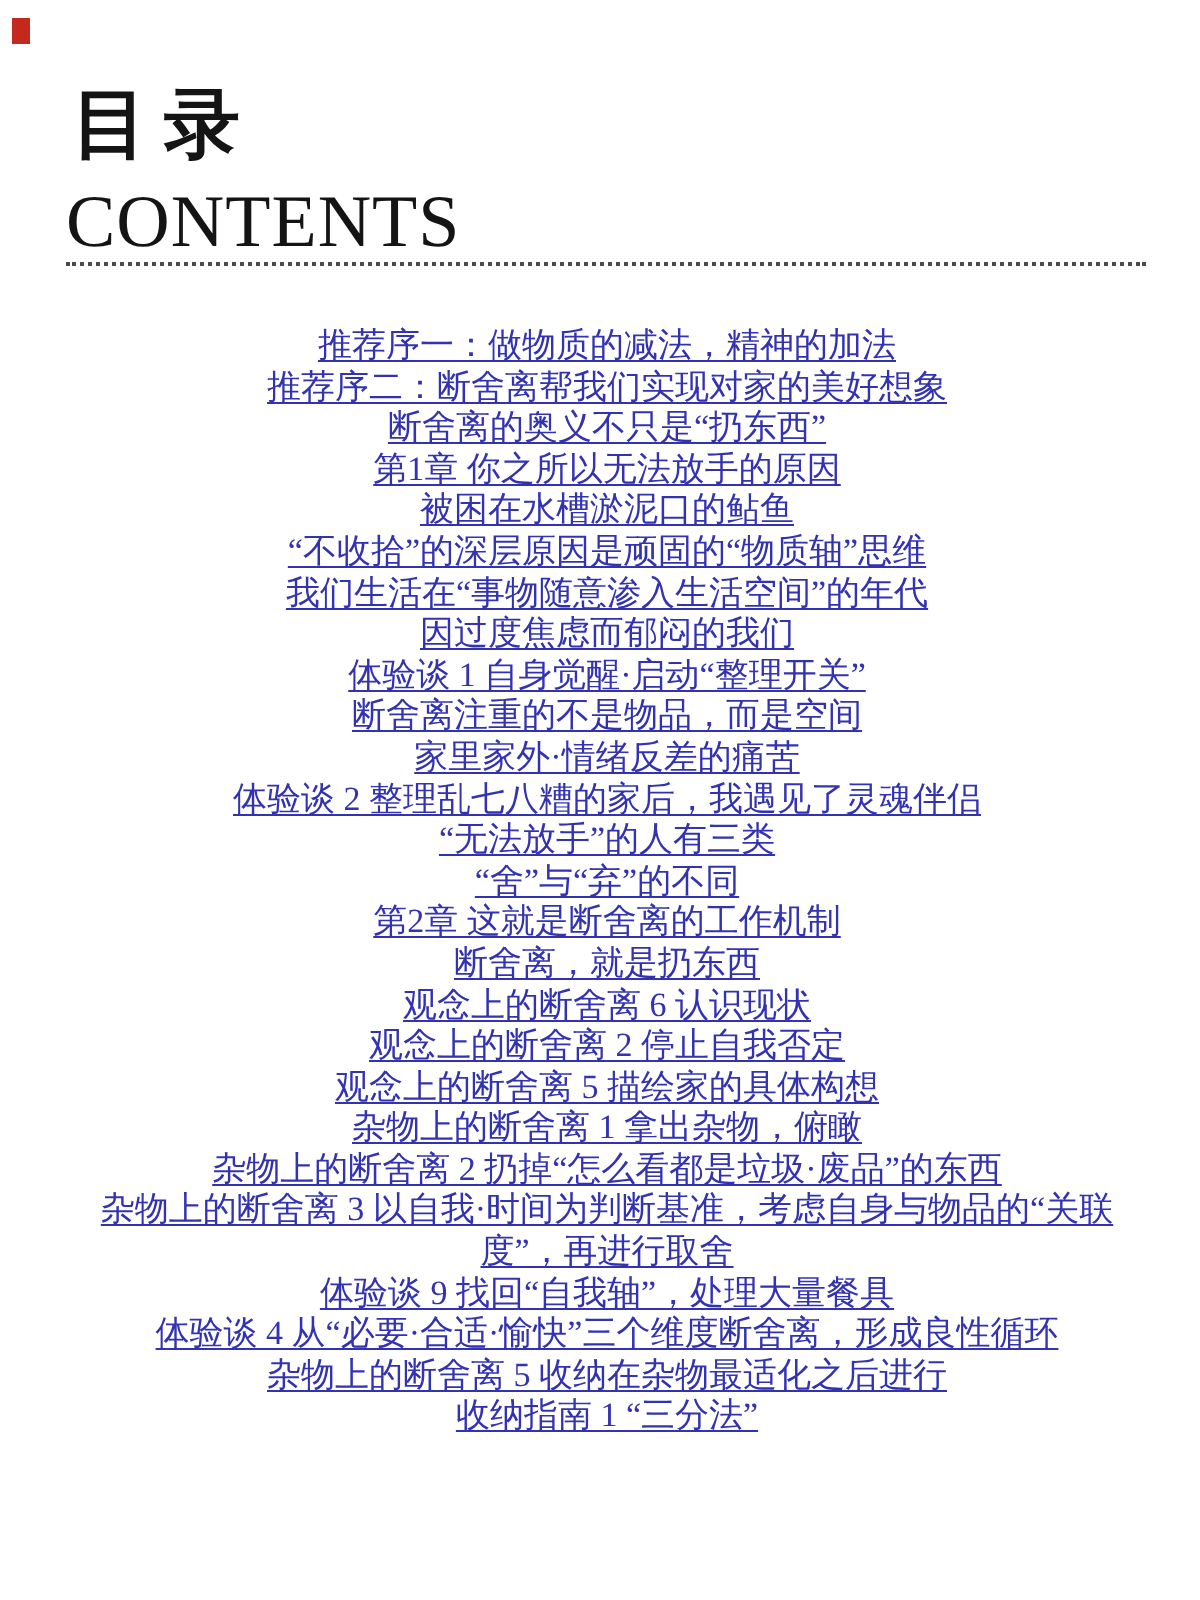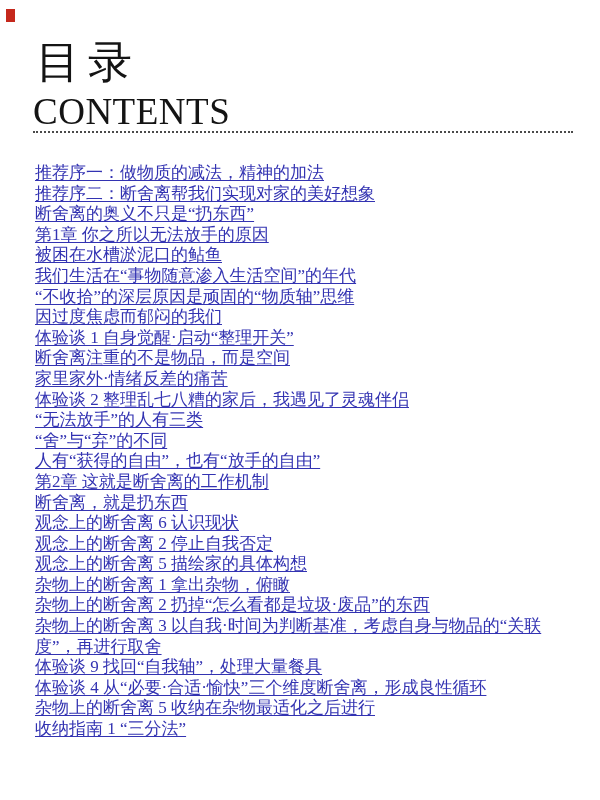--- a/index.html
+++ b/index.html
@@ -20,25 +20,25 @@
     left: 6px;
     top: 9px;
     width: 9px;
     height: 13px;
     background: #c5281c;
   }
   .title-cn {
     position: absolute;
     left: 36px;
     top: 40px;
-    font-size: 44px;
+    font-size: 38px;
     line-height: 46px;
     color: #141414;
     letter-spacing: 8px;
-    font-weight: 400;
+    font-weight: 700;
     white-space: nowrap;
   }
   .title-en {
     position: absolute;
     left: 33px;
     top: 92px;
     font-size: 37px;
     line-height: 40px;
     color: #141414;
     font-weight: 400;
@@ -63,49 +63,49 @@
     letter-spacing: 0;
   }
   .toc a {
     display: block;
     color: #3333b2;
     text-decoration: underline;
     text-decoration-color: #3333b2;
     text-underline-offset: 2px;
     cursor: pointer;
     word-break: break-all;
+    text-align: center;
   }
 </style>
 </head>
 <body>
 
 <div class="page">
 
   <span class="red-marker"></span>
 
   <div class="title-cn">目录</div>
   <div class="title-en">CONTENTS</div>
   <div class="dotted-rule"></div>
 
   <nav class="toc">
     <a>推荐序一：做物质的减法，精神的加法</a>
     <a>推荐序二：断舍离帮我们实现对家的美好想象</a>
     <a>断舍离的奥义不只是“扔东西”</a>
     <a>第1章 你之所以无法放手的原因</a>
     <a>被困在水槽淤泥口的鲇鱼</a>
+    <a>“不收拾”的深层原因是顽固的“物质轴”思维</a>
     <a>我们生活在“事物随意渗入生活空间”的年代</a>
-    <a>“不收拾”的深层原因是顽固的“物质轴”思维</a>
     <a>因过度焦虑而郁闷的我们</a>
     <a>体验谈 1 自身觉醒·启动“整理开关”</a>
     <a>断舍离注重的不是物品，而是空间</a>
     <a>家里家外·情绪反差的痛苦</a>
     <a>体验谈 2 整理乱七八糟的家后，我遇见了灵魂伴侣</a>
     <a>“无法放手”的人有三类</a>
     <a>“舍”与“弃”的不同</a>
-    <a>人有“获得的自由”，也有“放手的自由”</a>
     <a>第2章 这就是断舍离的工作机制</a>
     <a>断舍离，就是扔东西</a>
     <a>观念上的断舍离 6 认识现状</a>
     <a>观念上的断舍离 2 停止自我否定</a>
     <a>观念上的断舍离 5 描绘家的具体构想</a>
     <a>杂物上的断舍离 1 拿出杂物，俯瞰</a>
     <a>杂物上的断舍离 2 扔掉“怎么看都是垃圾·废品”的东西</a>
     <a>杂物上的断舍离 3 以自我·时间为判断基准，考虑自身与物品的“关联度”，再进行取舍</a>
     <a>体验谈 9 找回“自我轴”，处理大量餐具</a>
     <a>体验谈 4 从“必要·合适·愉快”三个维度断舍离，形成良性循环</a>

